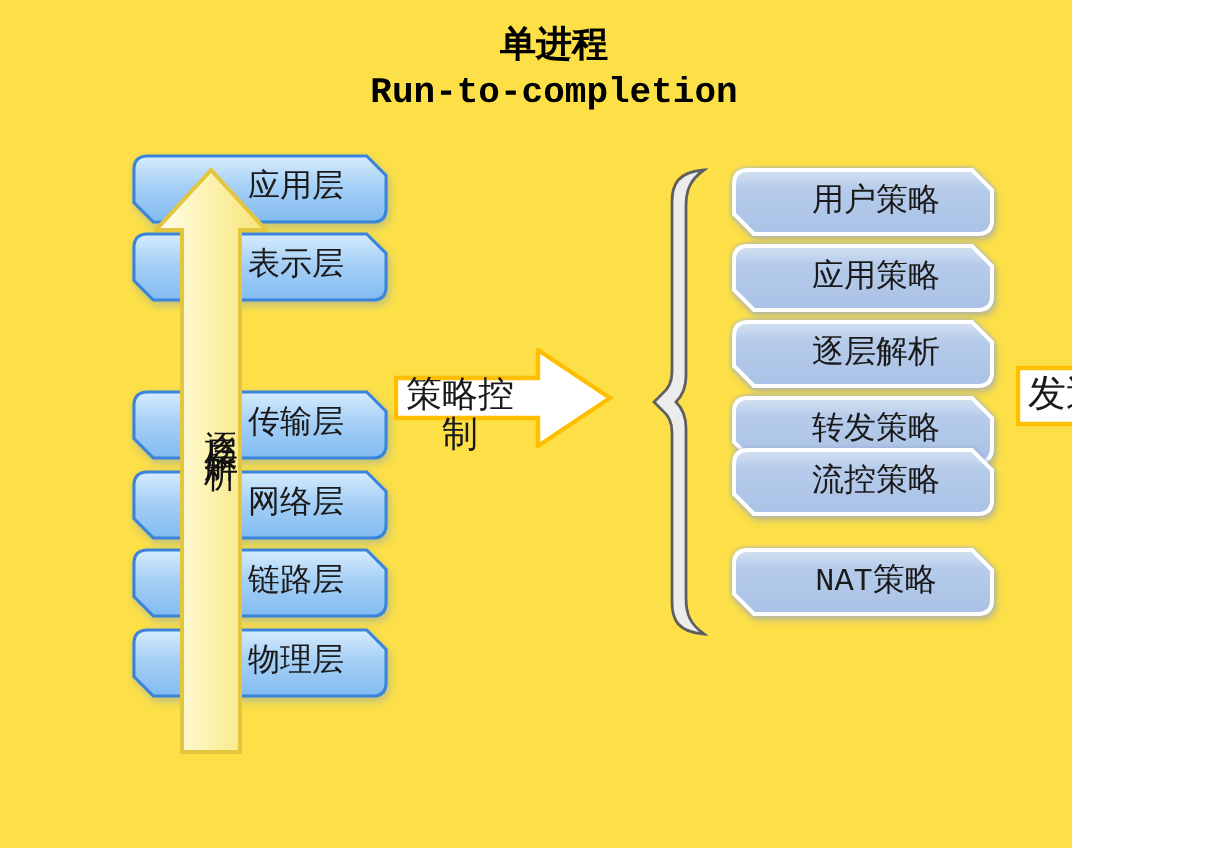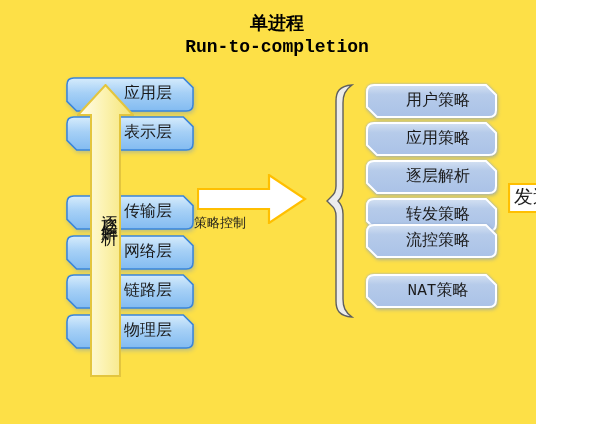--- a/index.html
+++ b/index.html
@@ -25,22 +25,22 @@
   .rbox .lbl{position:absolute;left:0;top:0;width:100%;height:100%;
              padding-left:13px;box-sizing:border-box;text-align:center;
              line-height:34px;font-size:16px;}
   
   .up-arrow{left:77px;top:84px;width:57px;height:293px;}
   .up-arrow-label{left:97px;top:201px;writing-mode:vertical-rl;text-orientation:upright;
                   font-size:17px;letter-spacing:5px;color:#111;}
   .caption{left:57px;top:386px;font-size:17px;font-weight:bold;letter-spacing:1px;color:#000;}
   
   .policy-arrow{left:197px;top:174px;width:110px;height:50px;}
-  .policy-arrow-label{left:186px;top:189px;width:68px;height:20px;line-height:20px;
-                      text-align:center;font-size:13px;margin-top:25px;}
+  .policy-arrow-label{left:196px;top:189px;width:68px;height:20px;line-height:20px;
+                      text-align:center;font-size:18px;}
   .send-arrow{left:508px;top:172px;width:96px;height:52px;}
   .send-arrow-label{left:514px;top:184px;width:44px;height:28px;line-height:28px;
                     text-align:left;font-size:19px;}
   
   .brace{left:326px;top:84px;width:28px;height:234px;}
 </style>
 </head>
 <body>
 
 <div class="canvas">

